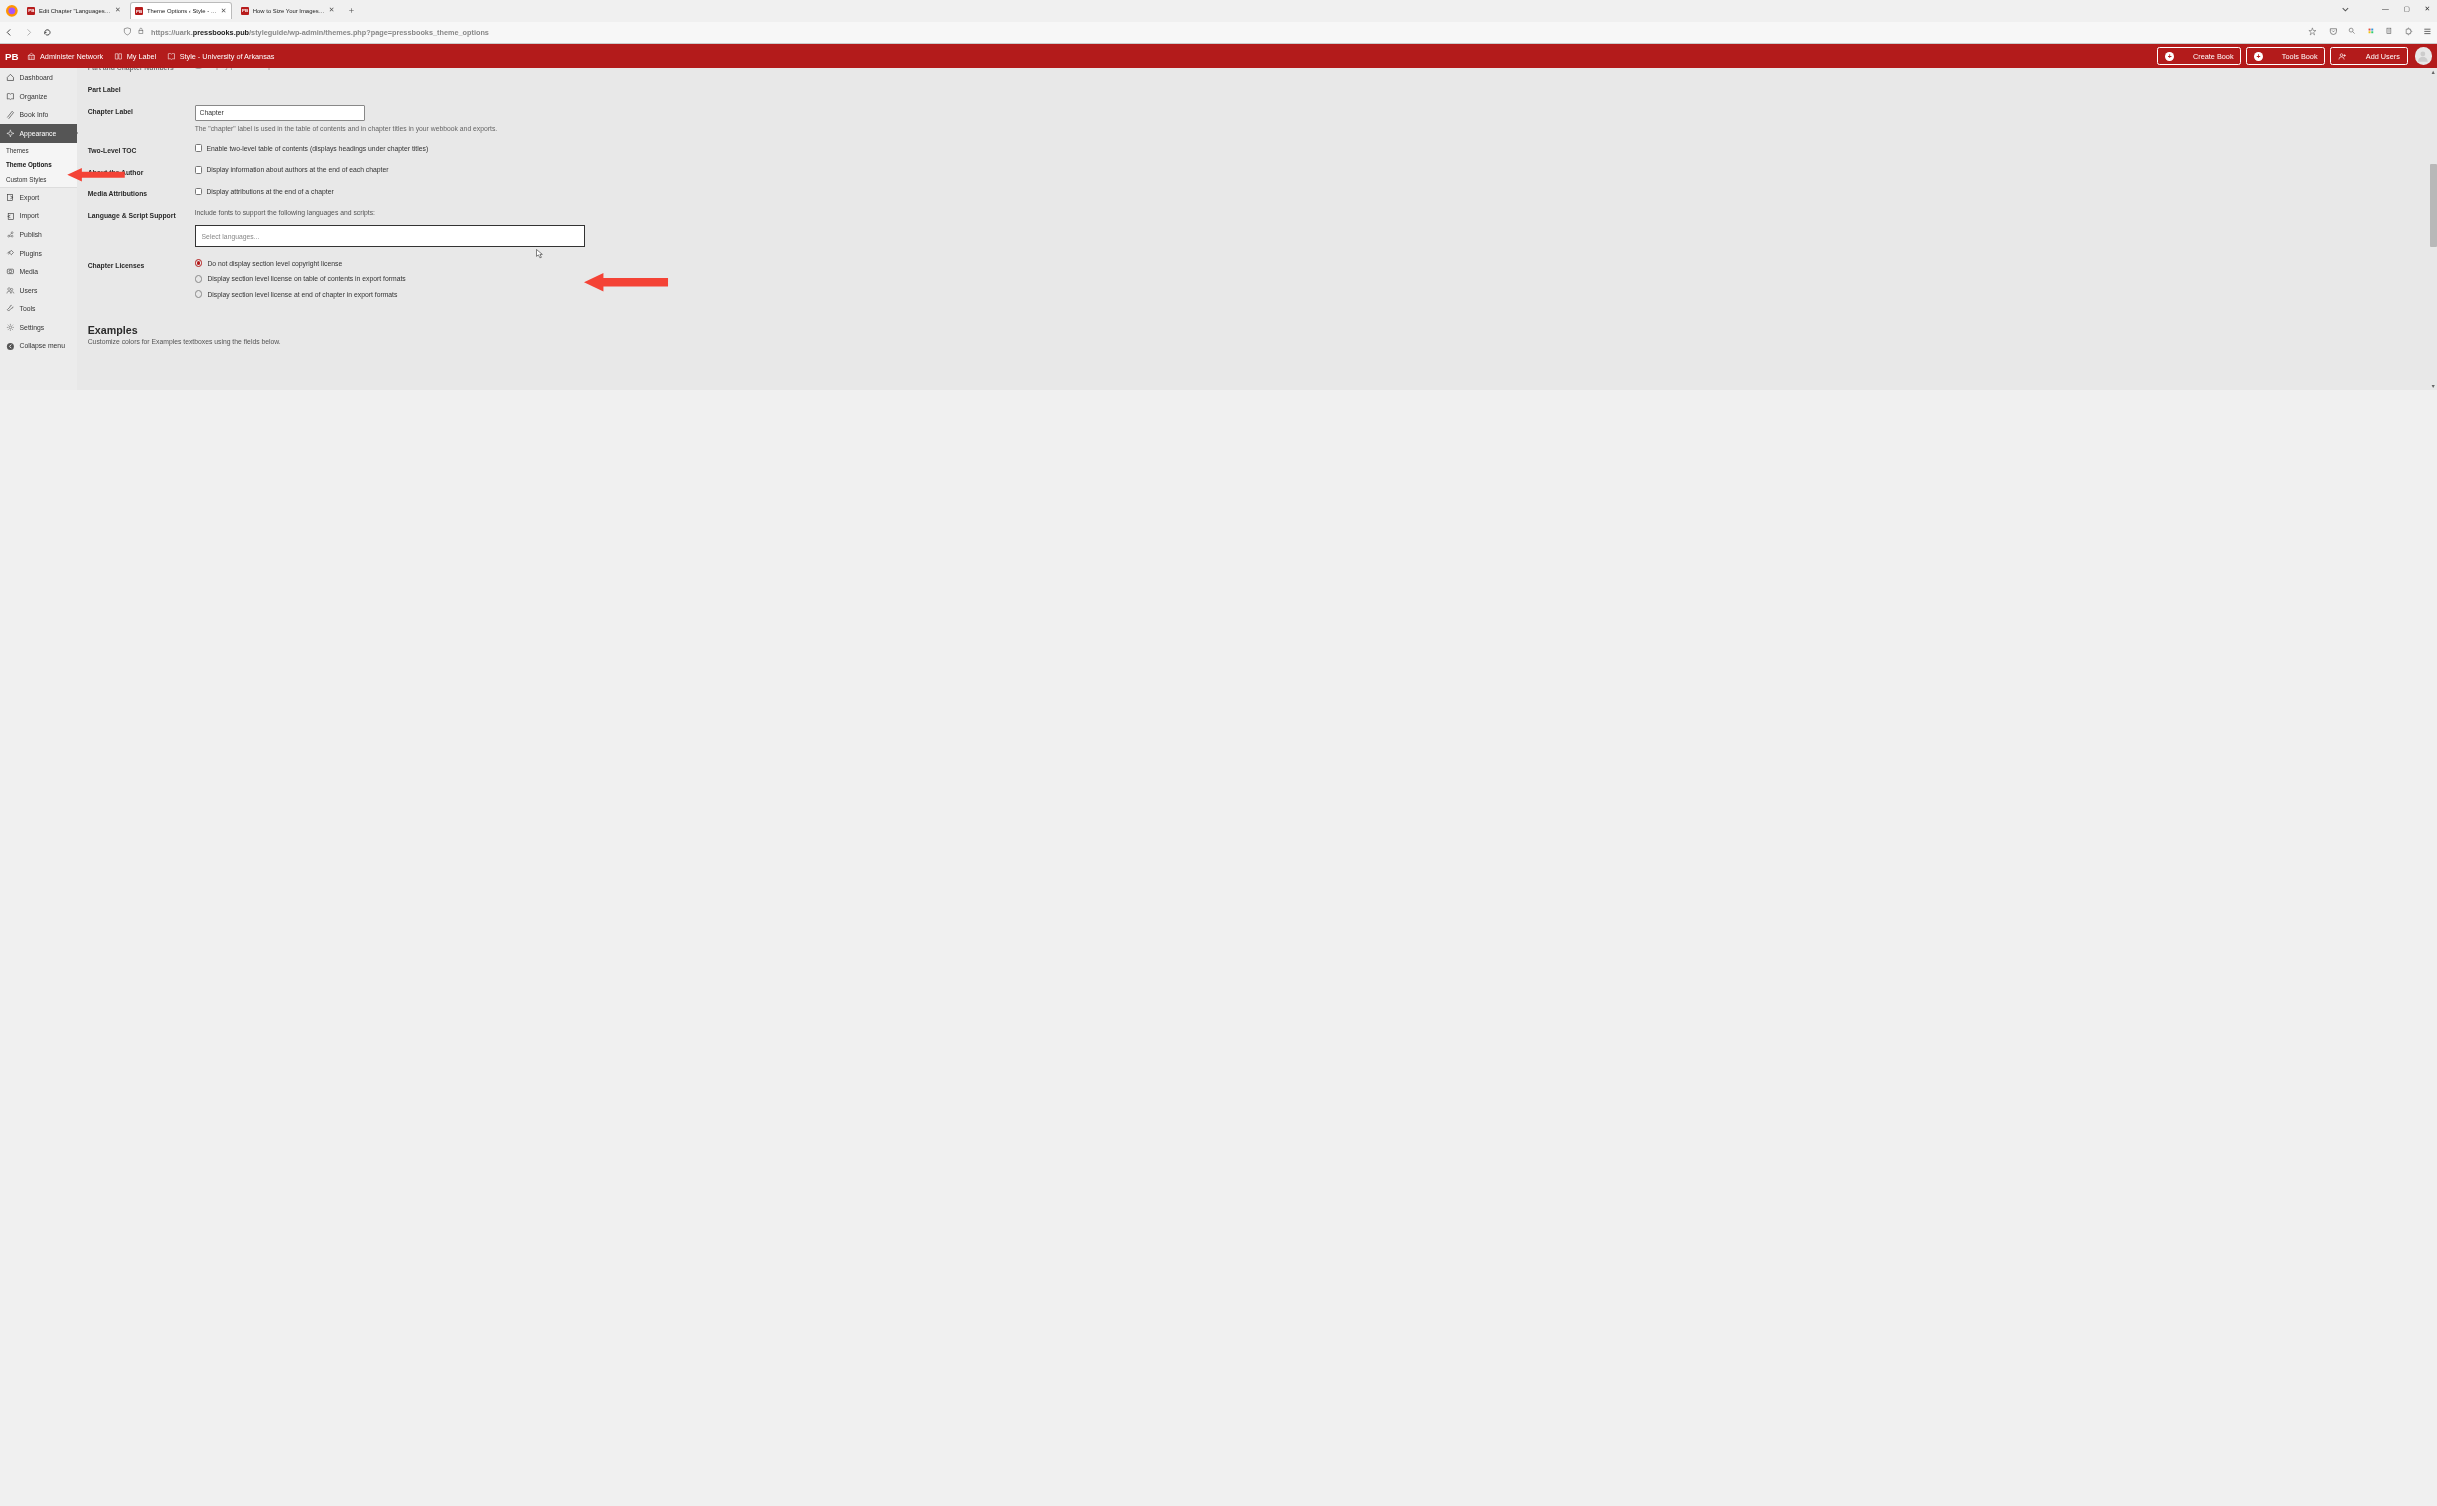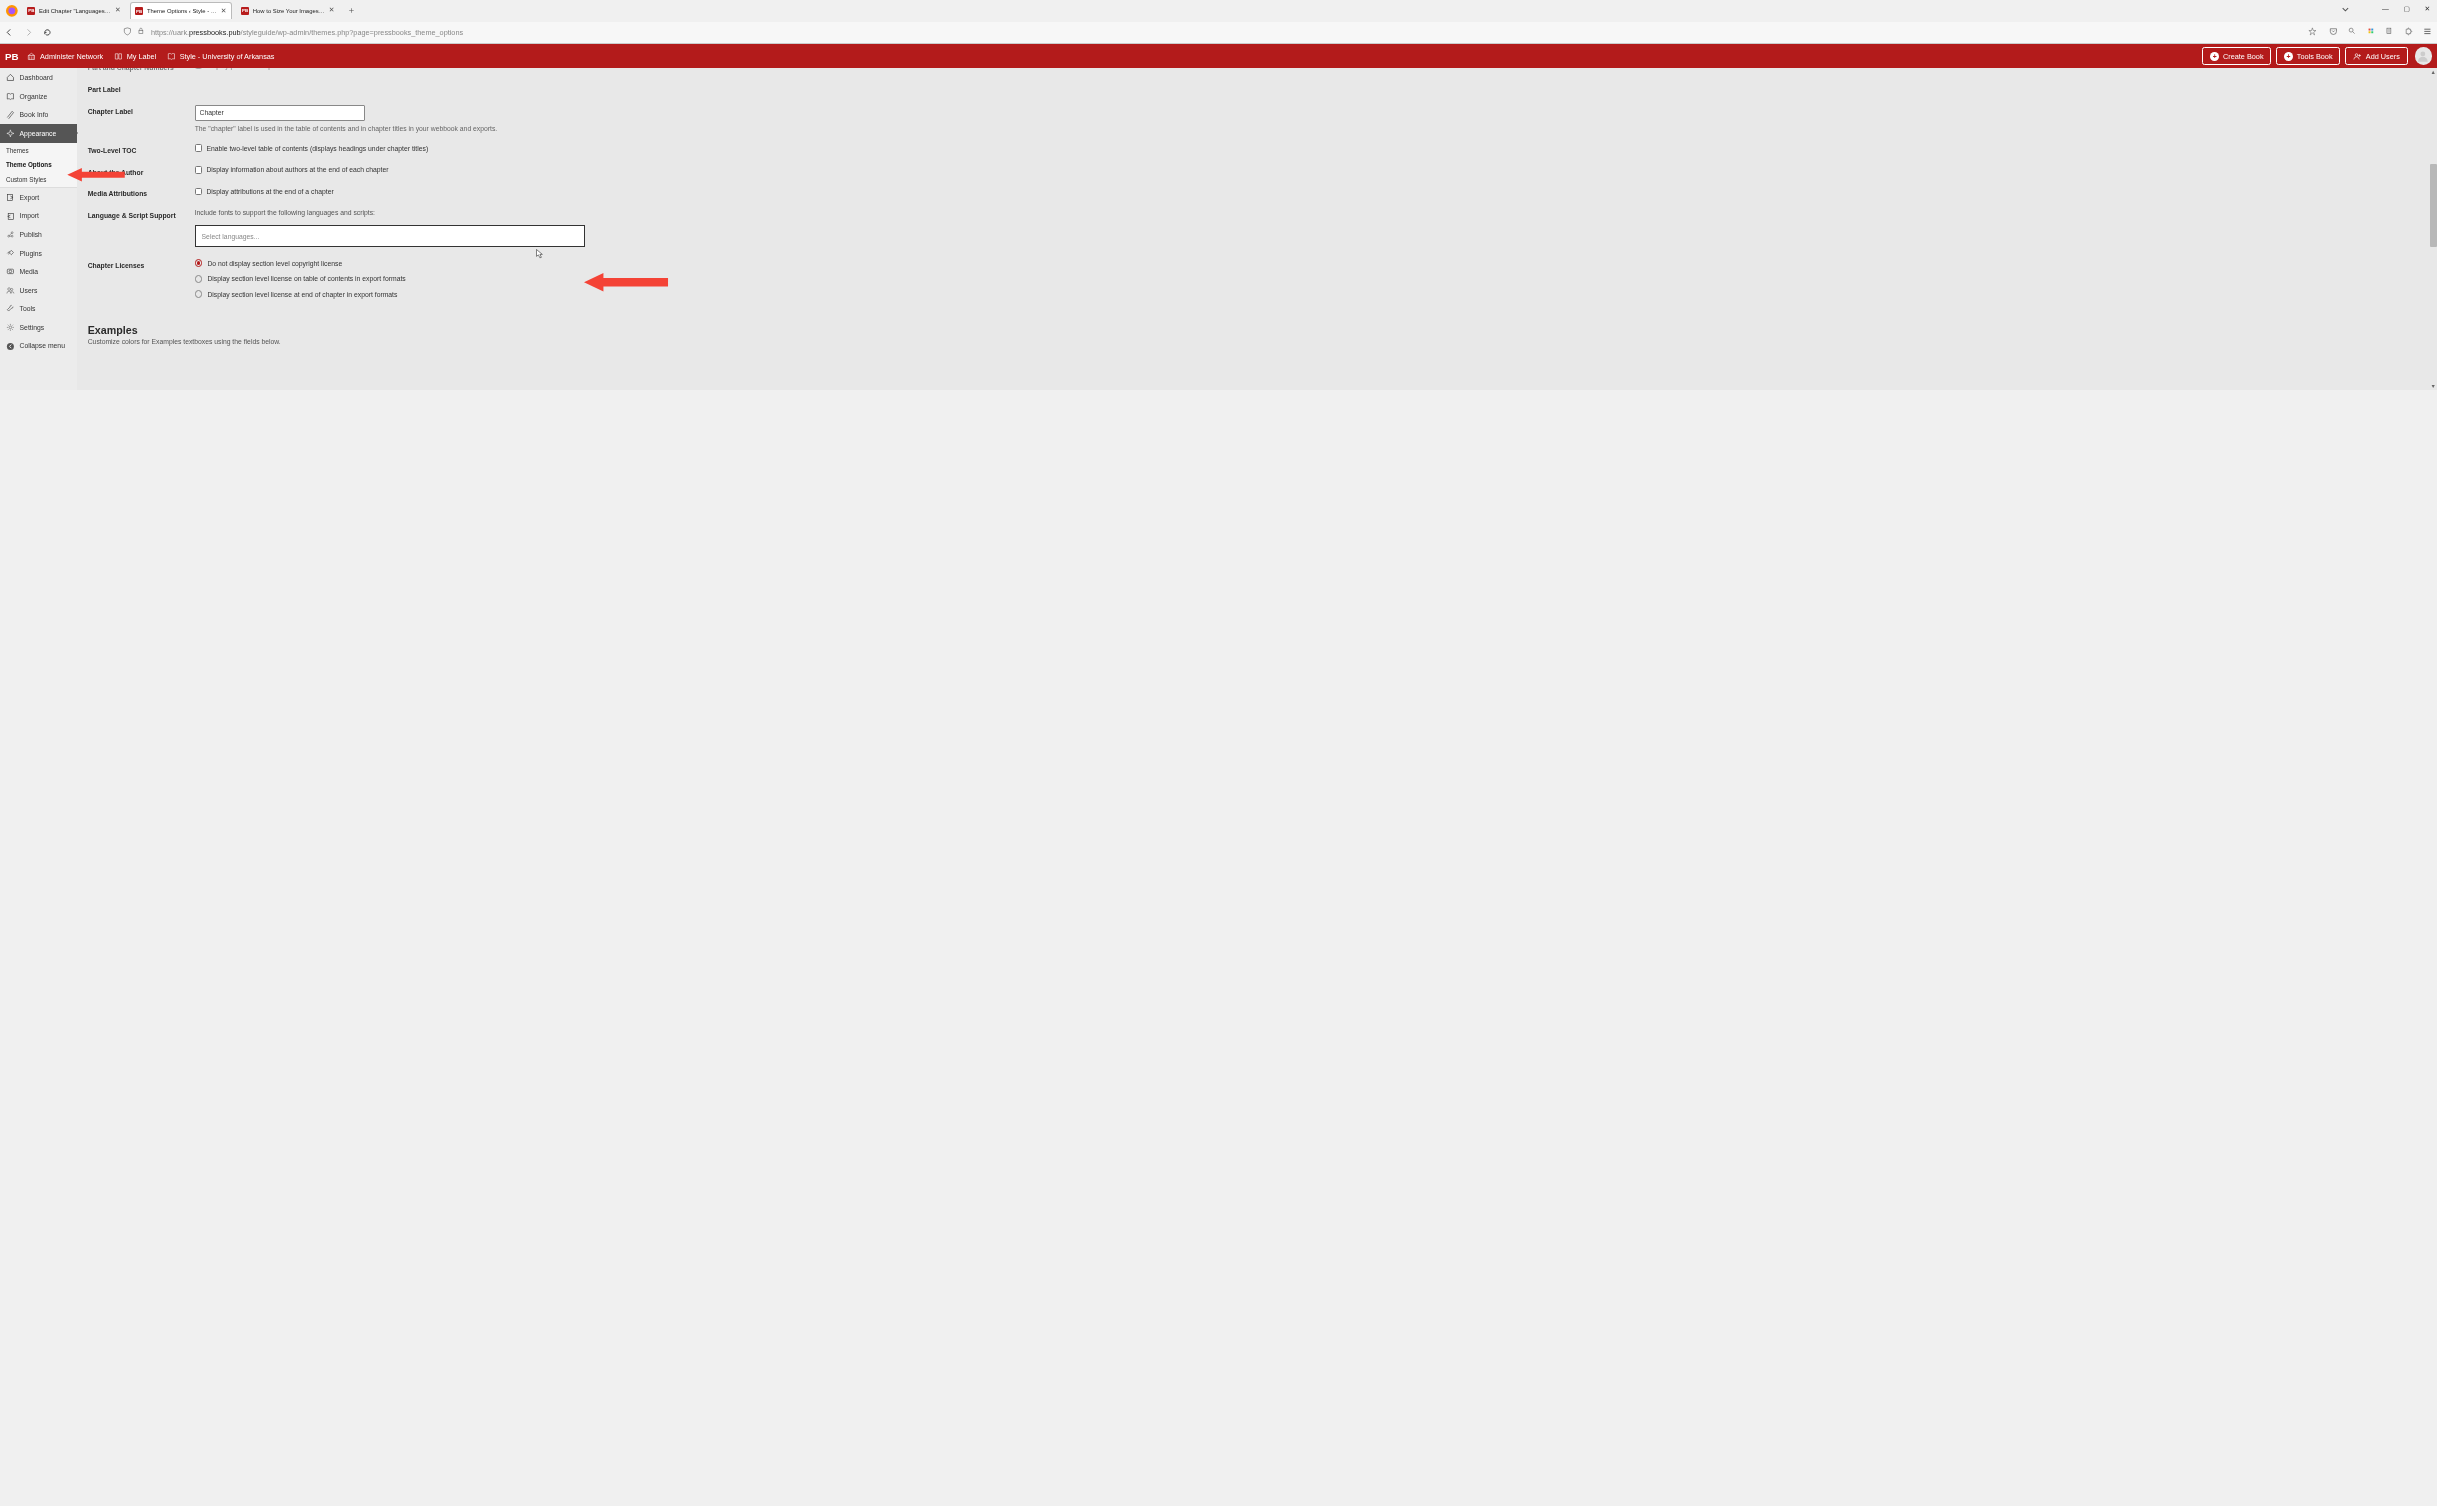--- a/index.html
+++ b/index.html
@@ -10,37 +10,37 @@
     .tab-bar { display:flex; align-items:center; height:21.5px; padding-left:4.9px; gap:4.9px; }
     .firefox-logo { width:13.7px; height:13.7px; display:inline-block; }
     .tab { display:flex; align-items:center; height:16.6px; padding:0 4.9px 0 3.9px; font-size:5.9px; color:#222; gap:3.9px; min-width:98px; max-width:102px; }
     .tab .pb-favicon { width:7.8px; height:7.8px; color:#fff; background:#b71c1c; font-size:4.4px; font-weight:700; display:flex; align-items:center; justify-content:center; border-radius:1px; }
     .tab .tab-text { white-space:nowrap; overflow:hidden; text-overflow:ellipsis; flex:1; }
     .tab .close { color:#555; font-size:6.8px; line-height:6.8px; }
     .tab.active { background:#fff; border:0.5px solid #bbb; border-bottom:none; border-radius:2.9px 2.9px 0 0; }
     .tab.inactive { background:transparent; }
     .new-tab-btn { font-size:8.8px; color:#555; padding:0 2.9px; }
 
-    .nav-row { display:flex; align-items:center; height:21.5px; padding:0 4.9px; gap:8.8px; background:#f7f7f7; }
+    .nav-row { display:flex; align-items:center; height:21.5px; padding:0 4.9px; gap:8.8px; background:#f7f7f7;font-weight:bold; }
     .nav-icon { color:#333; display:flex; align-items:center; justify-content:center; width:9.8px; height:9.8px; }
     .nav-icon.disabled { color:#aaa; }
     .url-bar-wrap { flex:1; display:flex; align-items:center; gap:5.9px; background:#f7f7f7; padding:0 2.9px; }
     .url-text { flex:1; font-size:7.3px; color:#333; }
     .url-text .protocol { color:#888; }
     .url-text .host-dim { color:#888; }
     .url-text .host-bold { color:#222; }
     .right-icons { display:flex; gap:10.7px; align-items:center; color:#555; }
 
     
     .app-bar { background:#b31b1b; color:#fff; height:24.4px; display:flex; align-items:center; padding:0 4.9px; font-size:7.3px; }
     .app-bar .pb-logo { font-weight:800; font-size:9.8px; margin-right:8.8px; }
     .app-bar .seg { display:flex; align-items:center; gap:3.9px; margin-right:10.7px; }
     .app-bar .seg svg { width:8.8px; height:8.8px; }
     .app-bar-spacer { flex:1; }
-    .app-btn { display:flex; align-items:center; gap:4px; border:0.5px solid #fff; border-radius:2.4px; padding:3.4px 6.8px; font-size:7.3px; color:#fff; margin-left:4.9px; }
+    .app-btn { display:flex; align-items:center; gap:19px; border:0.5px solid #fff; border-radius:2.4px; padding:3.4px 6.8px; font-size:7.3px; color:#fff; margin-left:4.9px; }
     .app-btn .circle-plus { width:8.8px; height:8.8px; border-radius:50%; background:#fff; color:#b31b1b; display:flex; align-items:center; justify-content:center; font-weight:700; font-size:6.8px; }
     .avatar-circle { width:17.6px; height:17.6px; border-radius:50%; background:#e7e7e7; margin-left:6.8px; display:flex; align-items:center; justify-content:center; }
     .avatar-circle svg { width:11.7px; height:11.7px; color:#bbb; }
 
     
     .body-area { display:flex; height:322px; background:#e8e8e8; position:relative; overflow:hidden; }
 
     
     .sidebar { width:77px; background:#ececec; display:flex; flex-direction:column; font-size:6.8px; color:#333; }
     .side-item { display:flex; align-items:center; gap:4.9px; padding:4.9px 5.9px; cursor:pointer; }

